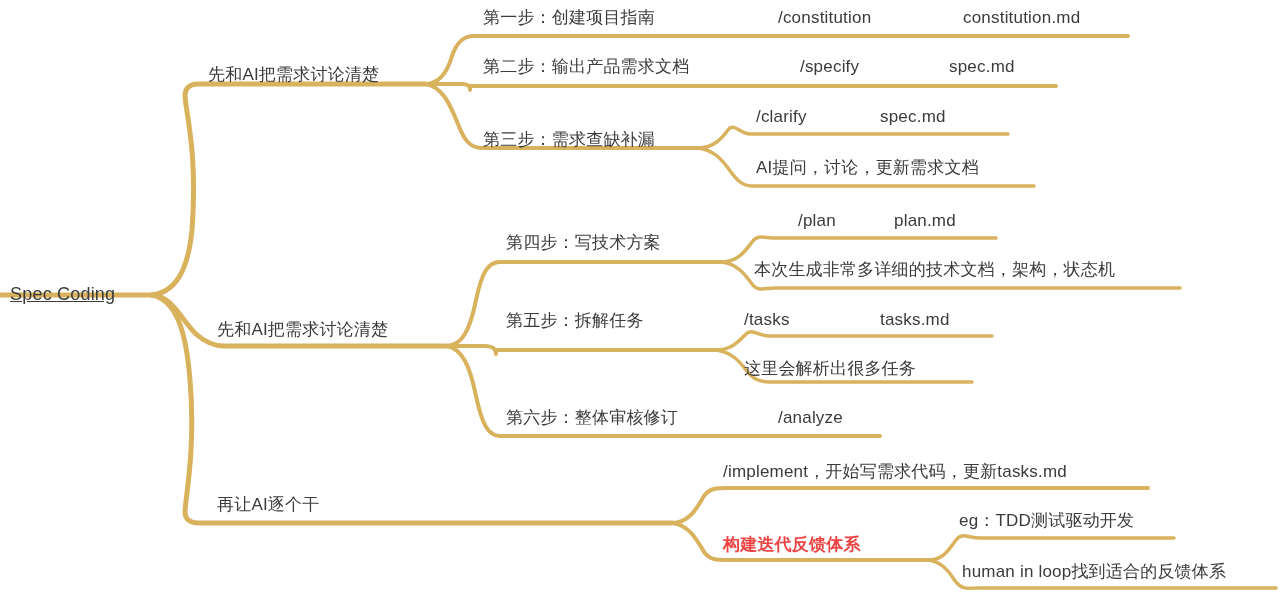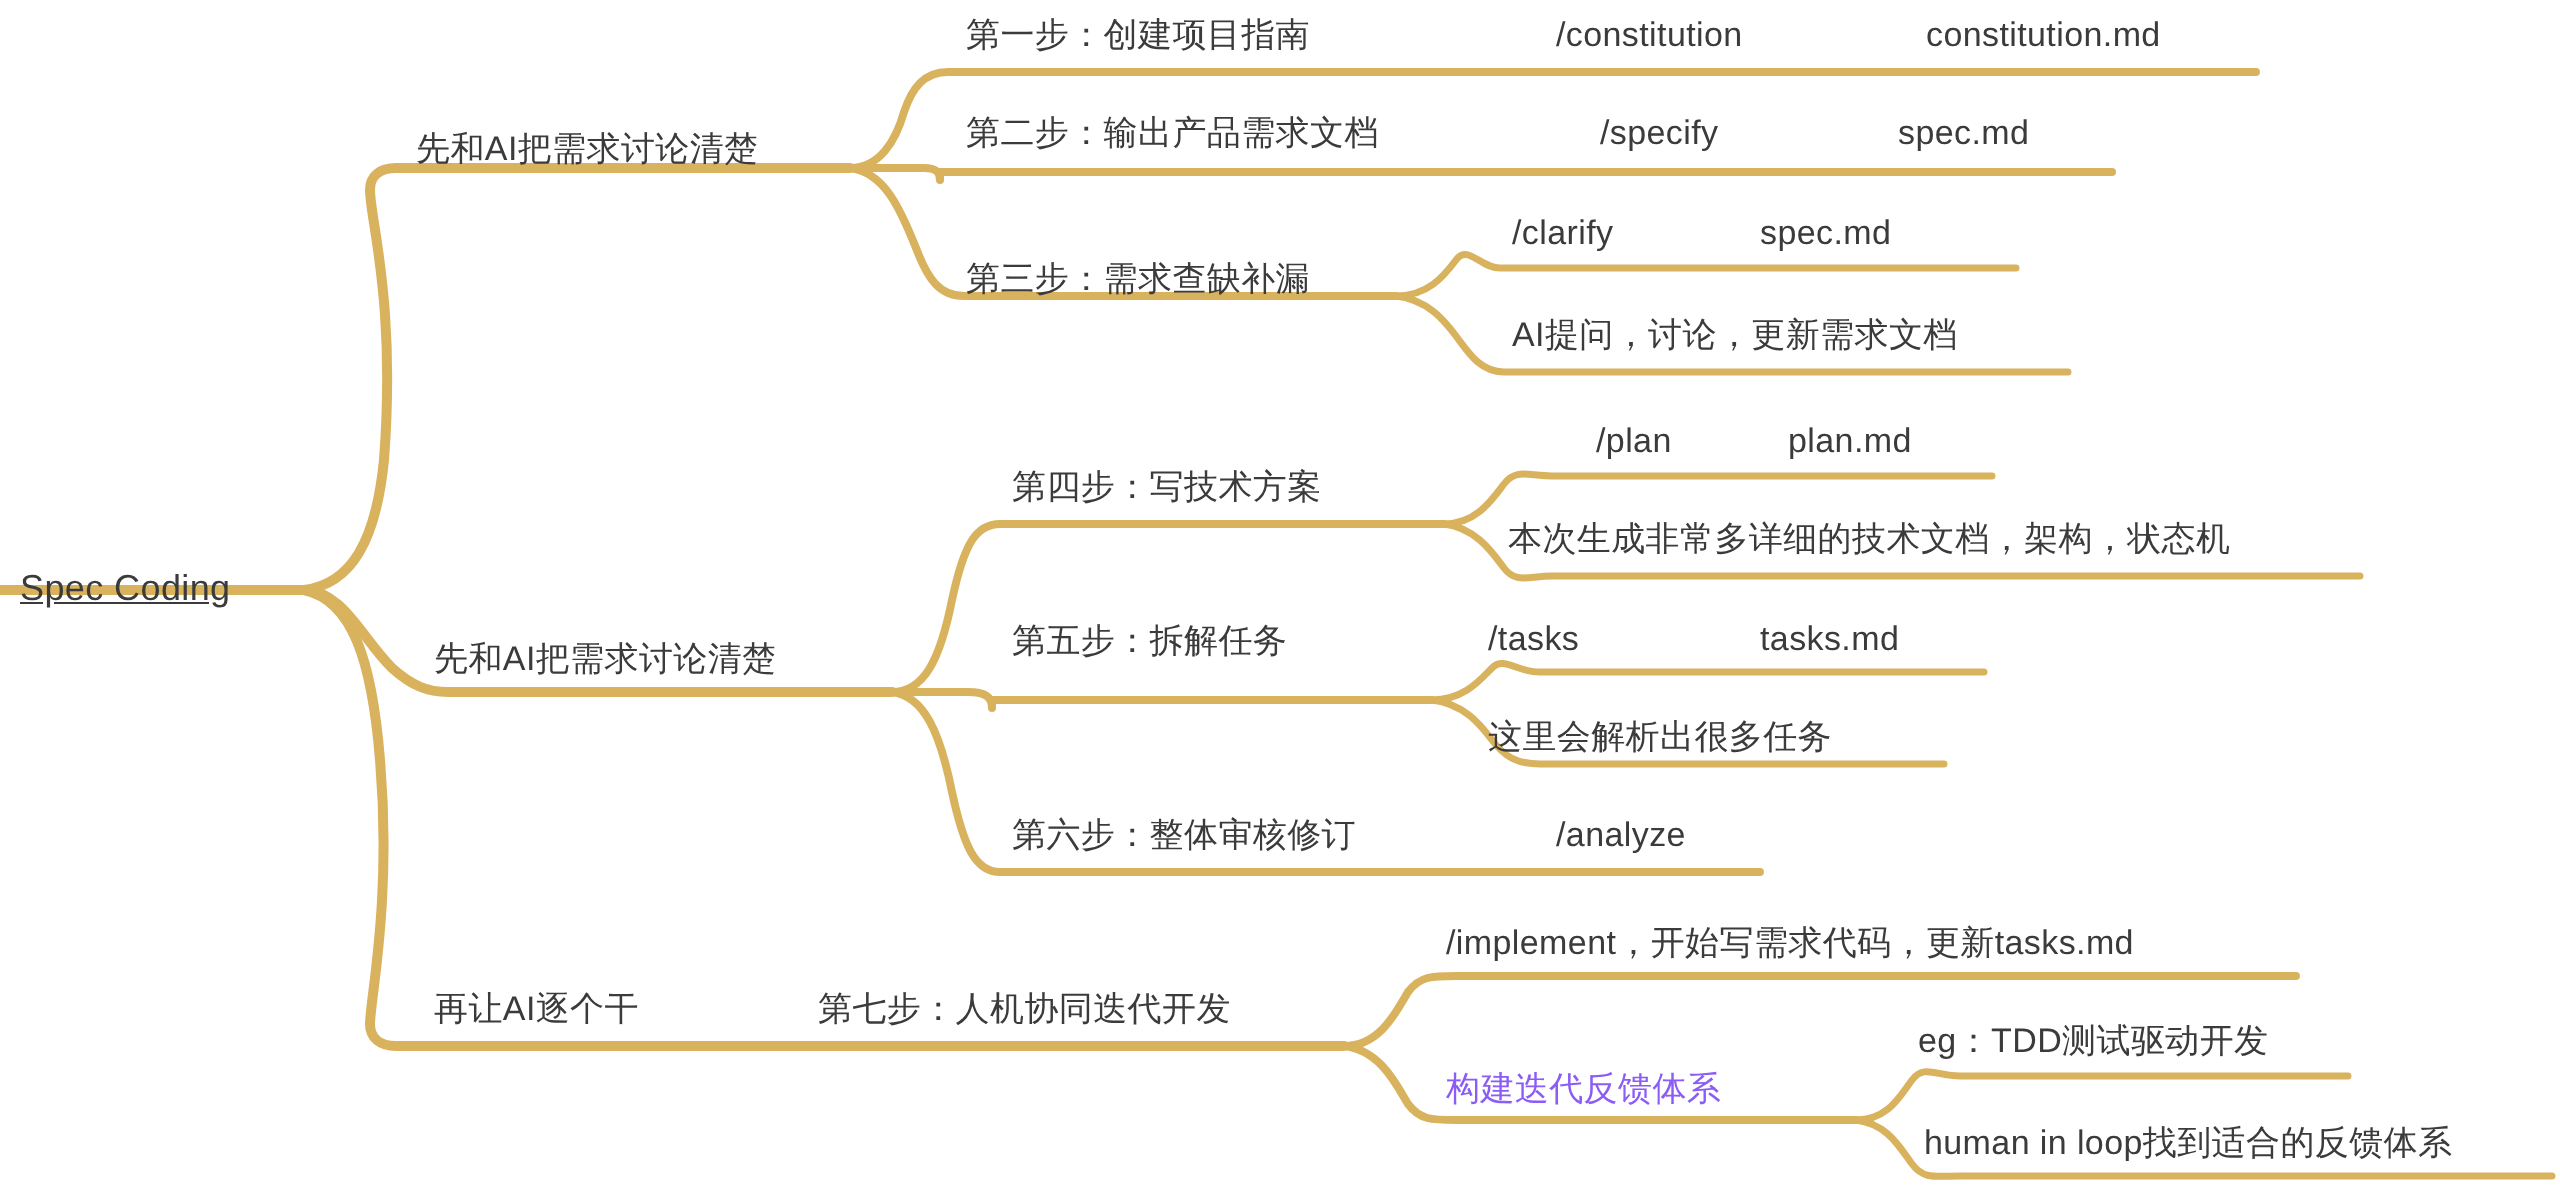--- a/index.html
+++ b/index.html
@@ -29,22 +29,22 @@
     color: #3b3b3b;
     font-size: 17px;
     line-height: 1;
     letter-spacing: 0.2px;
   }
   .node.root {
     font-size: 18px;
     text-decoration: underline;
   }
   .node.bold {
-    font-weight: normal;
-    color: #8b5cf6;
+    font-weight: bold;
+    color: #ef4444;
   }
 </style>
 </head>
 <body>
 
 <div id="canvas">
 
   <svg id="wires" viewBox="0 0 1280 600" xmlns="http://www.w3.org/2000/svg">
     <g fill="none" stroke="#d9b25e" stroke-linecap="round" stroke-linejoin="round">
 
@@ -96,36 +96,35 @@
   <div class="node" style="left:800px; top:58px;">/specify</div>
   <div class="node" style="left:949px; top:58px;">spec.md</div>
 
   <div class="node" style="left:483px; top:131px;">第三步：需求查缺补漏</div>
   <div class="node" style="left:756px; top:108px;">/clarify</div>
   <div class="node" style="left:880px; top:108px;">spec.md</div>
   <div class="node" style="left:756px; top:159px;">AI提问，讨论，更新需求文档</div>
 
   <div class="node" style="left:217px; top:321px;">先和AI把需求讨论清楚</div>
 
-  <div class="node" style="left:506px; top:235px;">第四步：写技术方案</div>
+  <div class="node" style="left:506px; top:235px;font-family:Liberation Mono, monospace;">第四步：写技术方案</div>
   <div class="node" style="left:754px; top:212px;margin-left:44px;">/plan</div>
   <div class="node" style="left:894px; top:212px;">plan.md</div>
   <div class="node" style="left:754px; top:261px;">本次生成非常多详细的技术文档，架构，状态机</div>
 
   <div class="node" style="left:506px; top:312px;">第五步：拆解任务</div>
   <div class="node" style="left:744px; top:311px;">/tasks</div>
   <div class="node" style="left:880px; top:311px;">tasks.md</div>
   <div class="node" style="left:744px; top:360px;">这里会解析出很多任务</div>
 
   <div class="node" style="left:506px; top:409px;">第六步：整体审核修订</div>
   <div class="node" style="left:778px; top:409px;">/analyze</div>
 
   <div class="node" style="left:217px; top:496px;">再让AI逐个干</div>
 
-  <div class="node" style="left:409px; top:496px;">第七步：人机协同迭代开发</div>
 
   <div class="node" style="left:723px; top:463px;">/implement，开始写需求代码，更新tasks.md</div>
 
   <div class="node bold" style="left:723px; top:536px;">构建迭代反馈体系</div>
 
   <div class="node" style="left:959px; top:512px;">eg：TDD测试驱动开发</div>
   <div class="node" style="left:962px; top:563px;">human in loop找到适合的反馈体系</div>
 
 </div>
 

